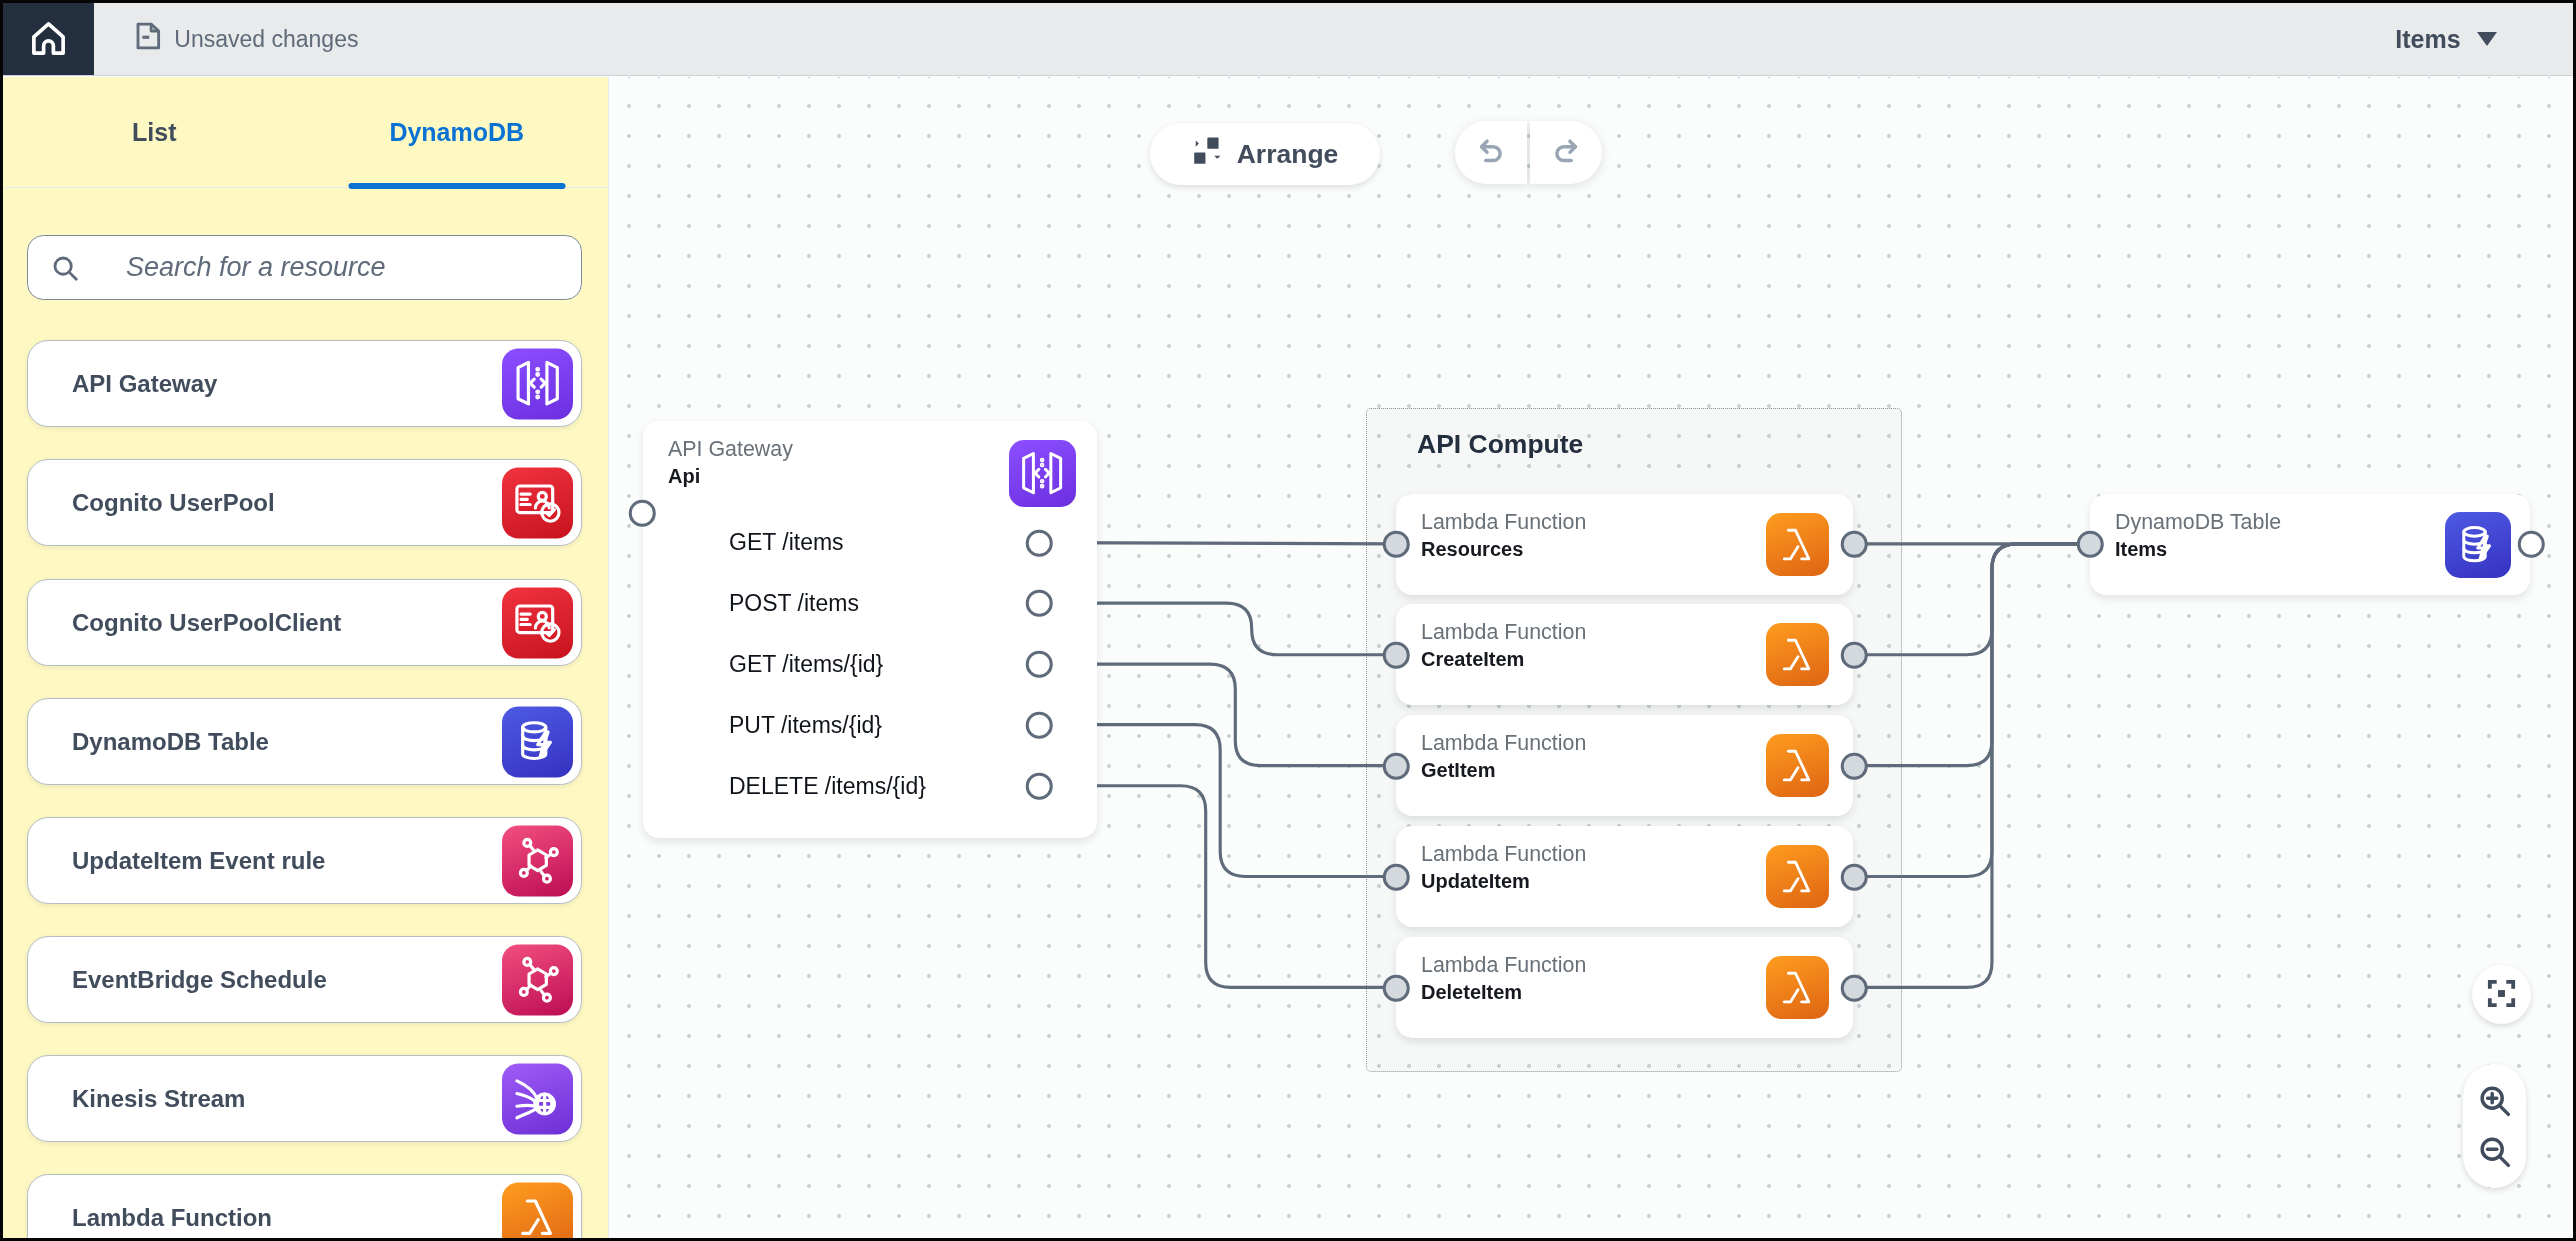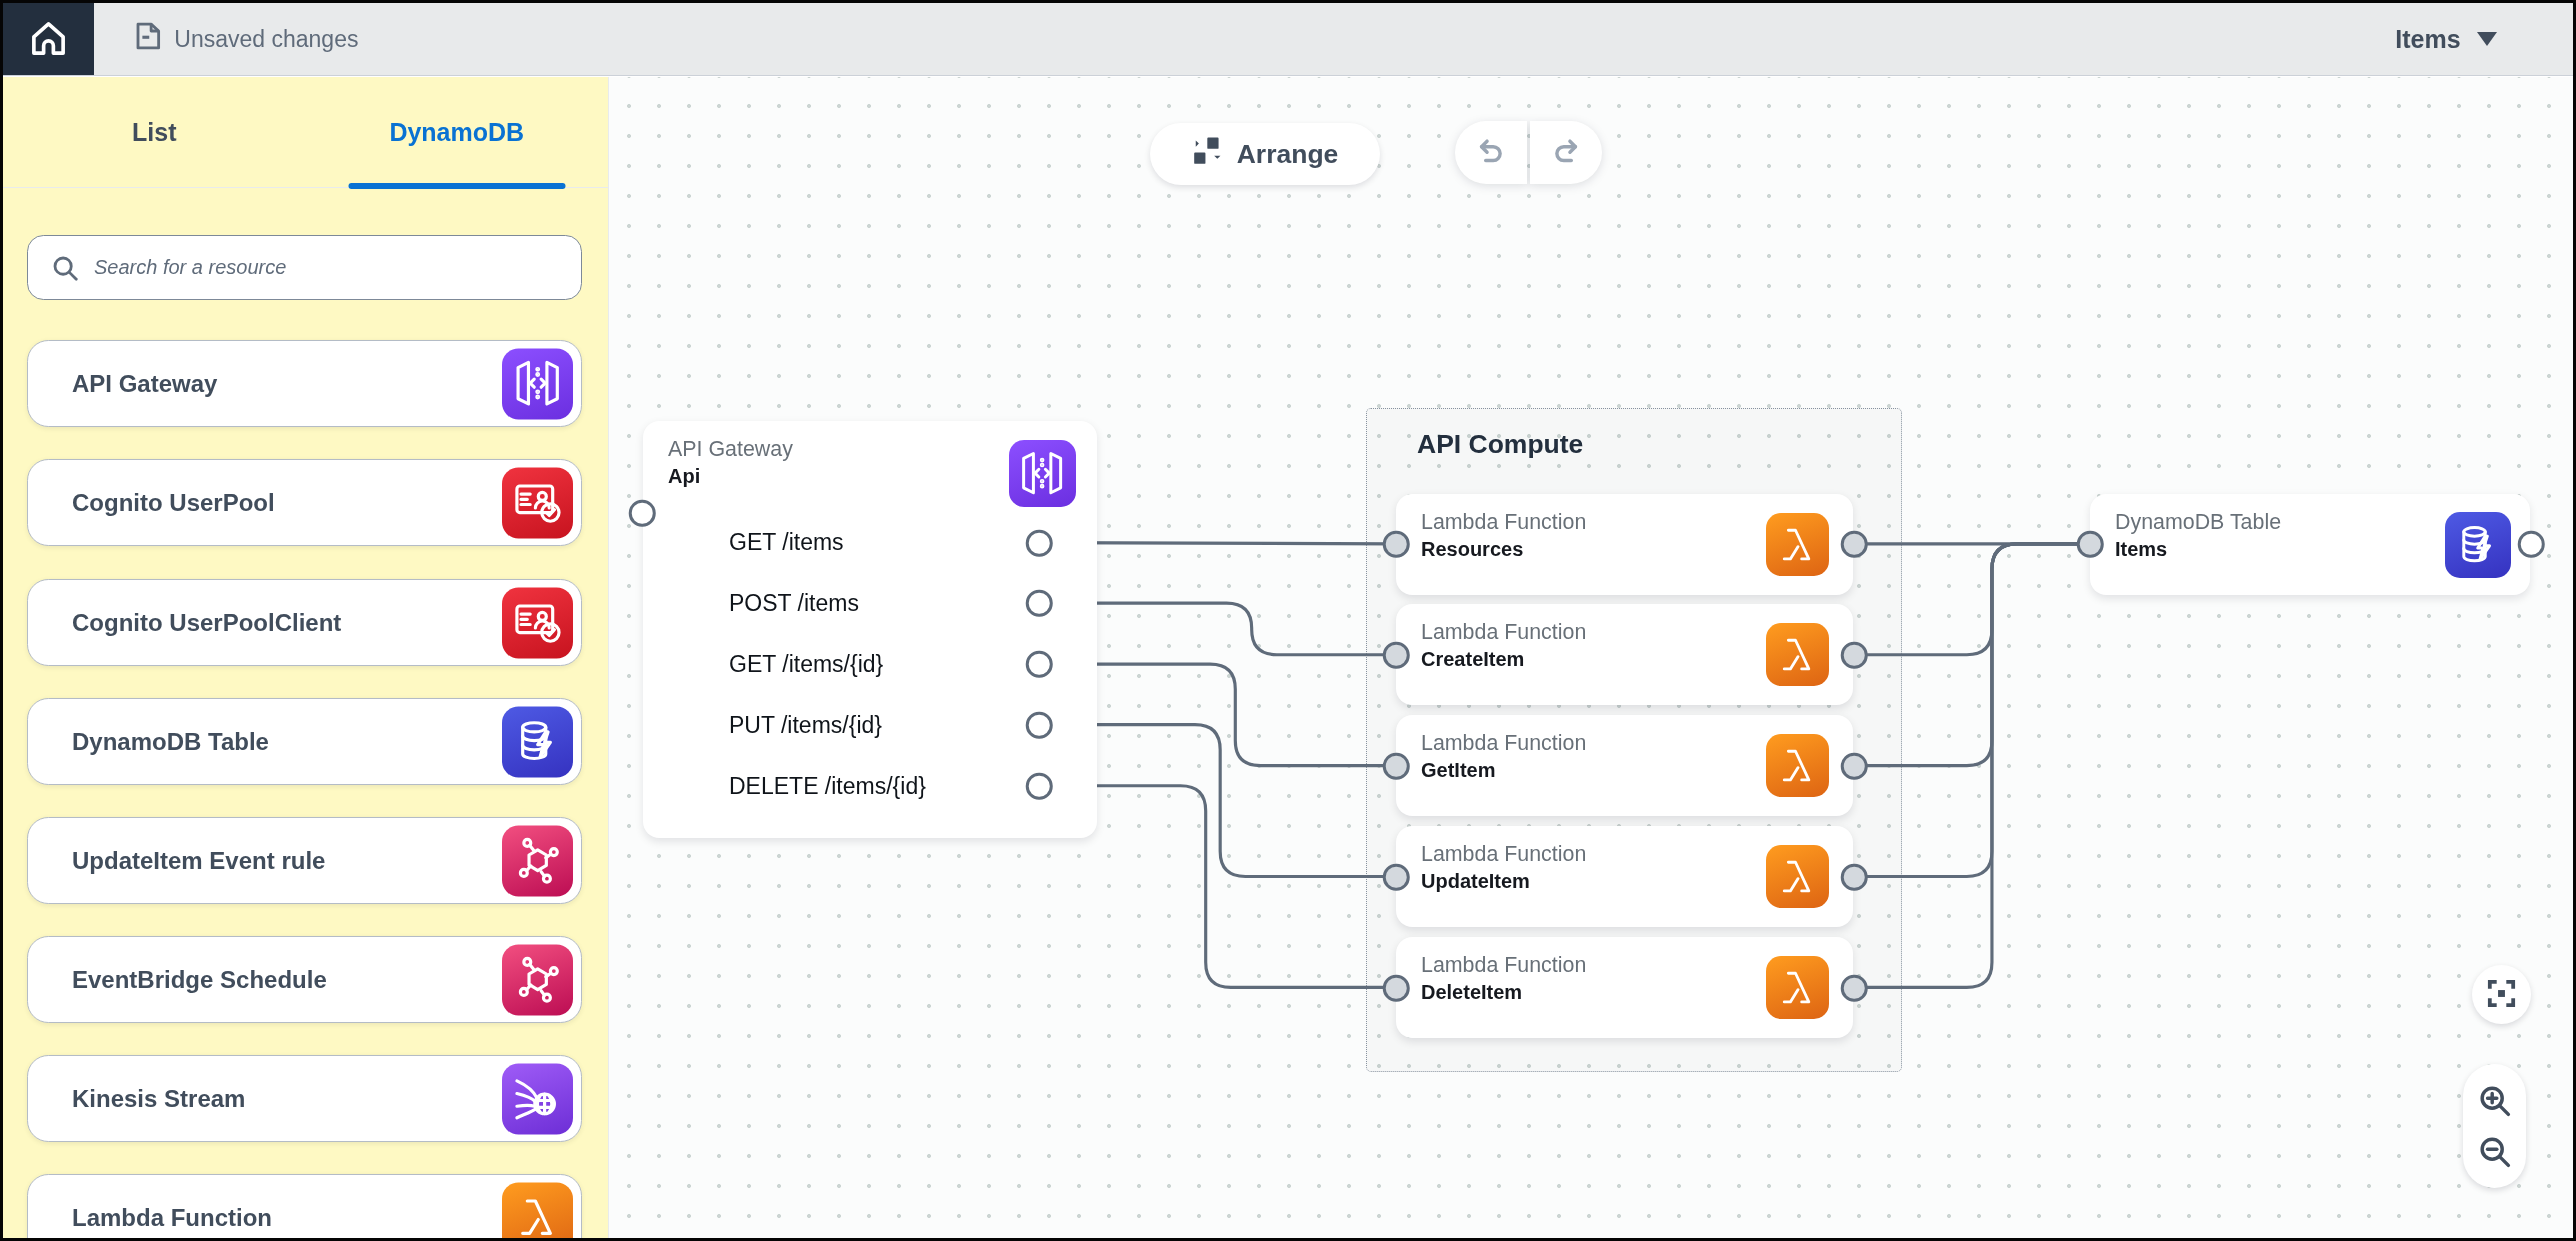--- a/index.html
+++ b/index.html
@@ -20,21 +20,21 @@
   .sidebar { position:absolute; left:0; top:74px; width:606px; bottom:0; background:#fef9c3;
              border-right:1.3px solid #e8ebed; overflow:hidden; }
   .tabs { position:relative; height:111px; border-bottom:1.9px solid #e9ebed; display:flex; }
   .tab { flex:1; display:flex; align-items:center; justify-content:center; font-size:25px; font-weight:bold;
          color:#414d5c; cursor:pointer; position:relative; }
   .tab.active { color:#0972d3; }
   .tab.active .tab-underline { position:absolute; bottom:-1.9px; left:50%; transform:translateX(-50%);
          width:217px; height:5.7px; border-radius:3.2px; background:#0972d3; }
   .search-wrap { position:absolute; left:24px; right:26.5px; top:158px; height:65px; }
   .search-wrap input { width:100%; height:100%; border:1.9px solid #7d8998; border-radius:16.4px; background:#fff;
-         font-size:20px; color:#16191f; padding-left:66px; font-family:"Liberation Sans", sans-serif; outline:none; }
+         font-size:27px; color:#16191f; padding-left:98px; font-family:"Liberation Sans", sans-serif; outline:none; }
   .search-wrap input::placeholder { color:#5f6b7a; font-style:italic; }
   .search-glyph { position:absolute; left:23px; top:50%; transform:translateY(-50%); width:30px; height:30px; pointer-events:none; }
   .res-card { position:absolute; left:24px; right:26.5px; height:87px; background:#fff; border:1.3px solid #b4bcc6;
          border-radius:21.4px; box-shadow:0 1.9px 5px rgba(0,10,30,.07); display:flex; align-items:center; cursor:grab; }
   .res-label { font-size:24px; font-weight:bold; color:#414d5c; margin-left:44px; }
   .res-icon { position:absolute; right:7.6px; top:50%; transform:translateY(-50%); width:71px; height:71px;
          border-radius:16.4px; display:flex; align-items:center; justify-content:center; }
   .res-icon svg, .node-icon svg { width:78%; height:78%; }
 
   

